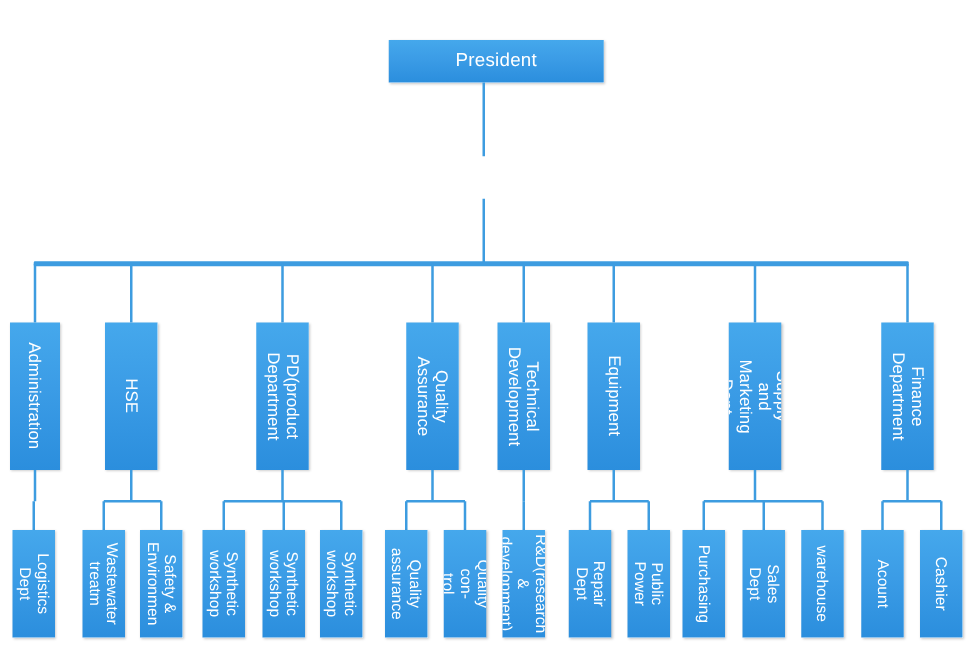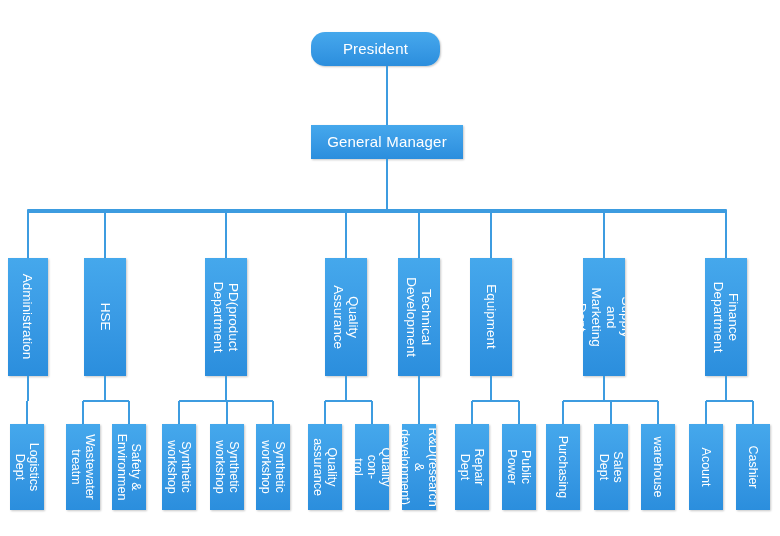--- a/index.html
+++ b/index.html
@@ -54,25 +54,22 @@
   .node.vert .rot.w118{width:118px;}
   .node.vert .rot.w86{width:86px;}
 
   .lvl2 .rot{font-size:13.5px;}
   .lvl3 .rot{font-size:12.5px;}
 </style>
 </head>
 <body>
 
 <div id="chart">
-    <div class="node horiz" style="left: 311px; top: 32px; width: 129px; height: 34px; border-radius: 14px;">
+    <div class="node horiz" style="left: 311px; top: 32px; width: 172px; height: 34px;">
       <span class="label">President</span>
-    </div>
-    <div class="node horiz" style="left: 311px; top: 125px; width: 152px; height: 34px;">
-      <span class="label">General Manager</span>
     </div>
     <div class="line vline" style="left: 386px; top: 66px; height: 59px;"></div>
     <div class="line vline" style="left: 386px; top: 159px; height: 52px;"></div>
     <div class="line bus" style="left: 27px; top: 209px; width: 700px;"></div>
     <div class="line vline" style="left: 27px; top: 211px; height: 47px;"></div>
     <div class="node vert lvl2" style="left: 8px; top: 258px; width: 40px; height: 118px;">
       <span class="rot w118">Administration</span>
     </div>
     <div class="line vline" style="left: 27px; top: 376px; height: 25px;"></div>
     <div class="line vline" style="left: 26px; top: 401px; height: 23px;"></div>

